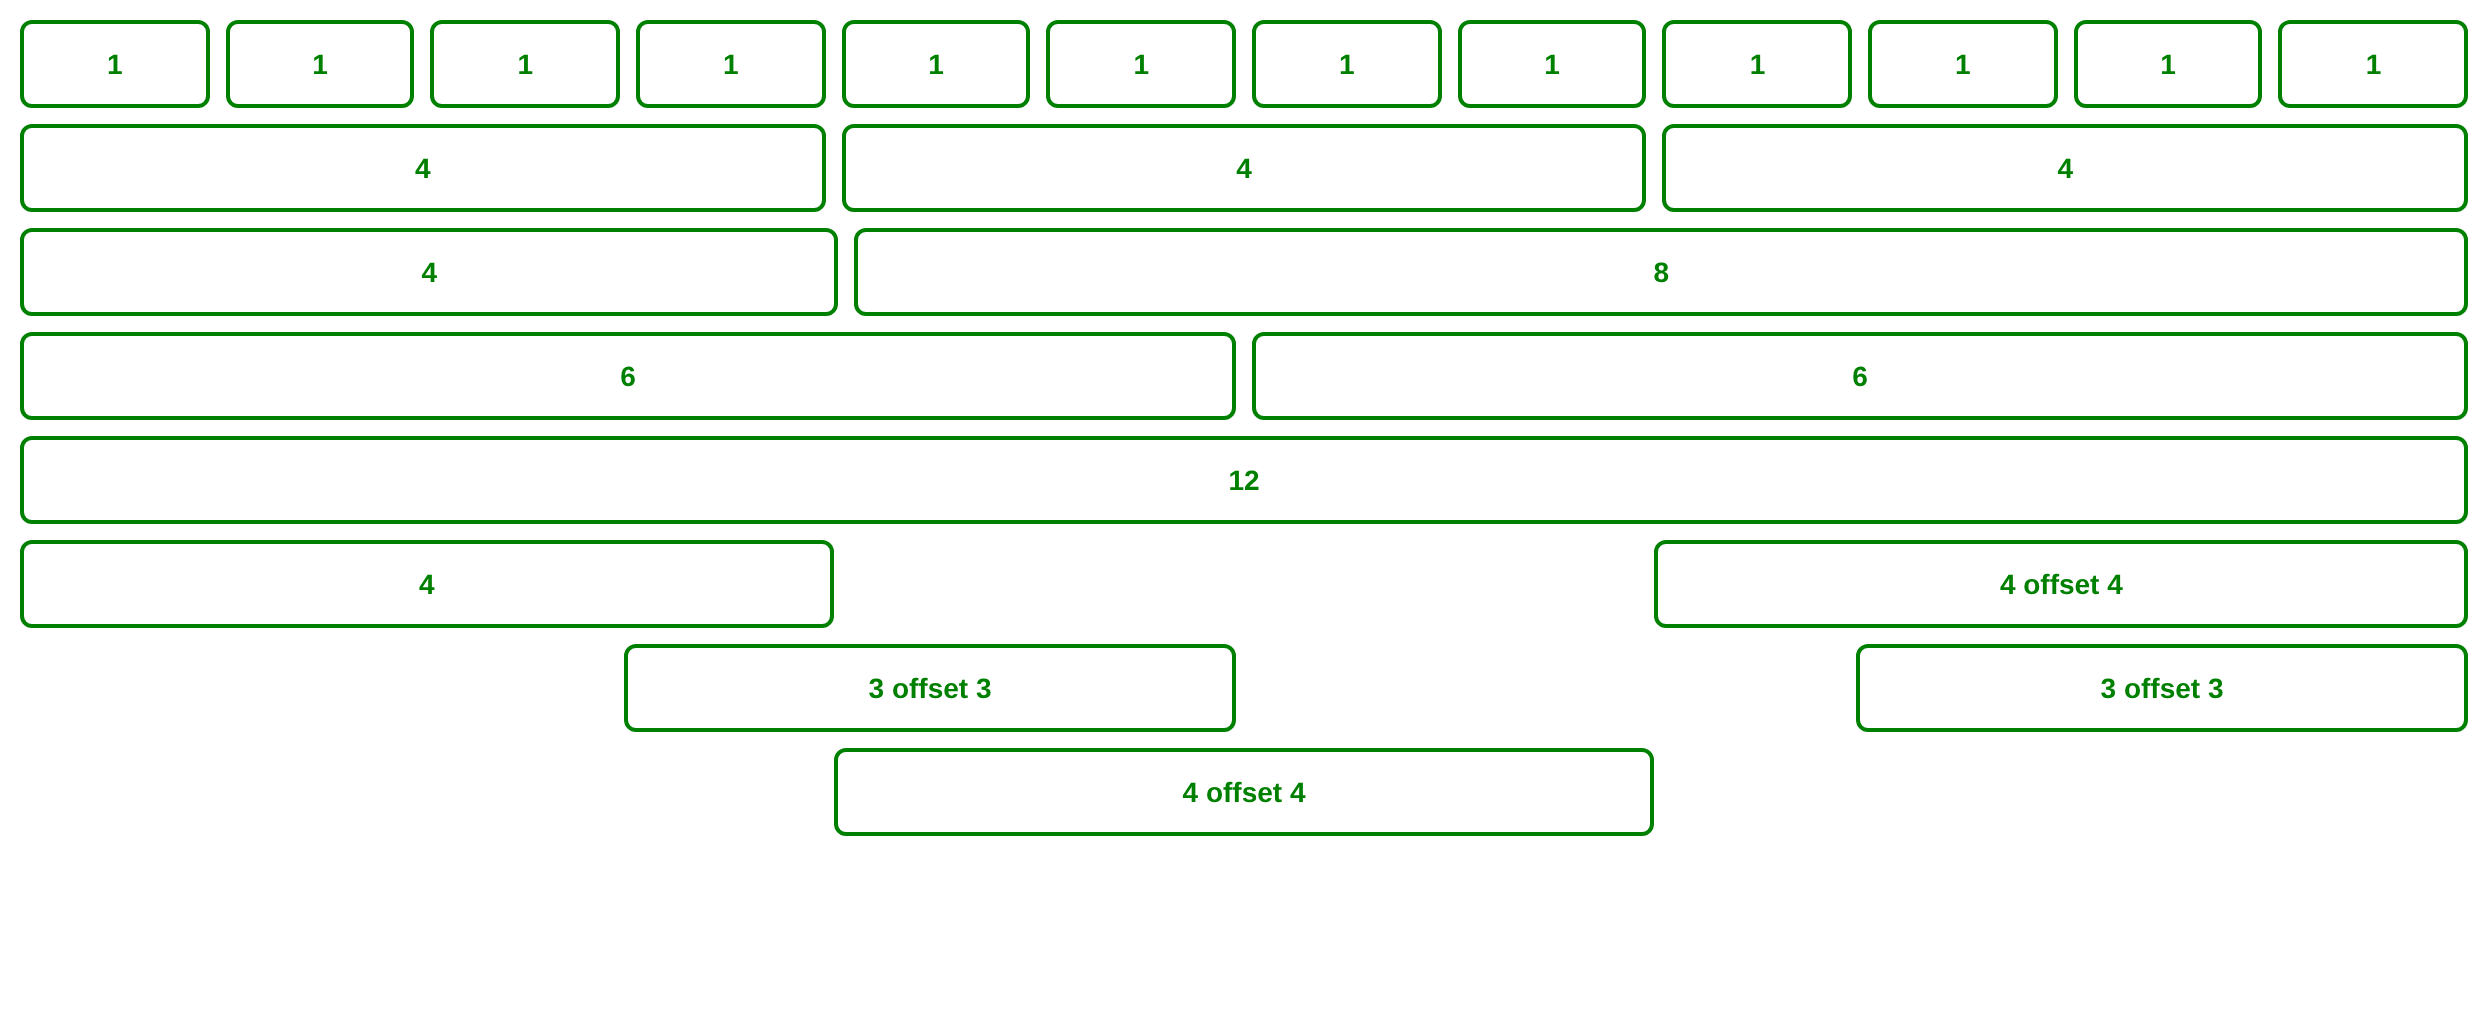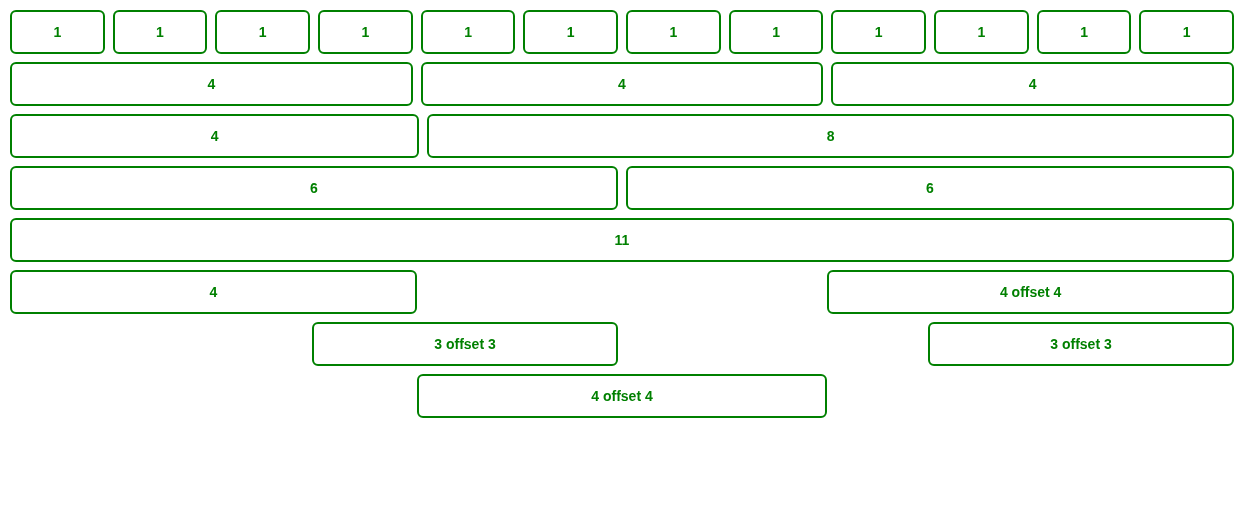--- a/index.html
+++ b/index.html
@@ -110,21 +110,21 @@
     <div class="cell col-6">
         <span>6</span>
       </div>
     <div class="cell col-6">
         <span>6</span>
       </div>
   </div>
 
   <div class="row">
     <div class="cell col-12">
-        <span>11</span>
+        <span>12</span>
       </div>
   </div>
 
   <div class="row">
     <div class="cell col-4">
         <span>4</span>
       </div>
     <div class="offset-spacer-4"></div>
     <div class="cell col-4">
         <span>4 offset 4</span>

